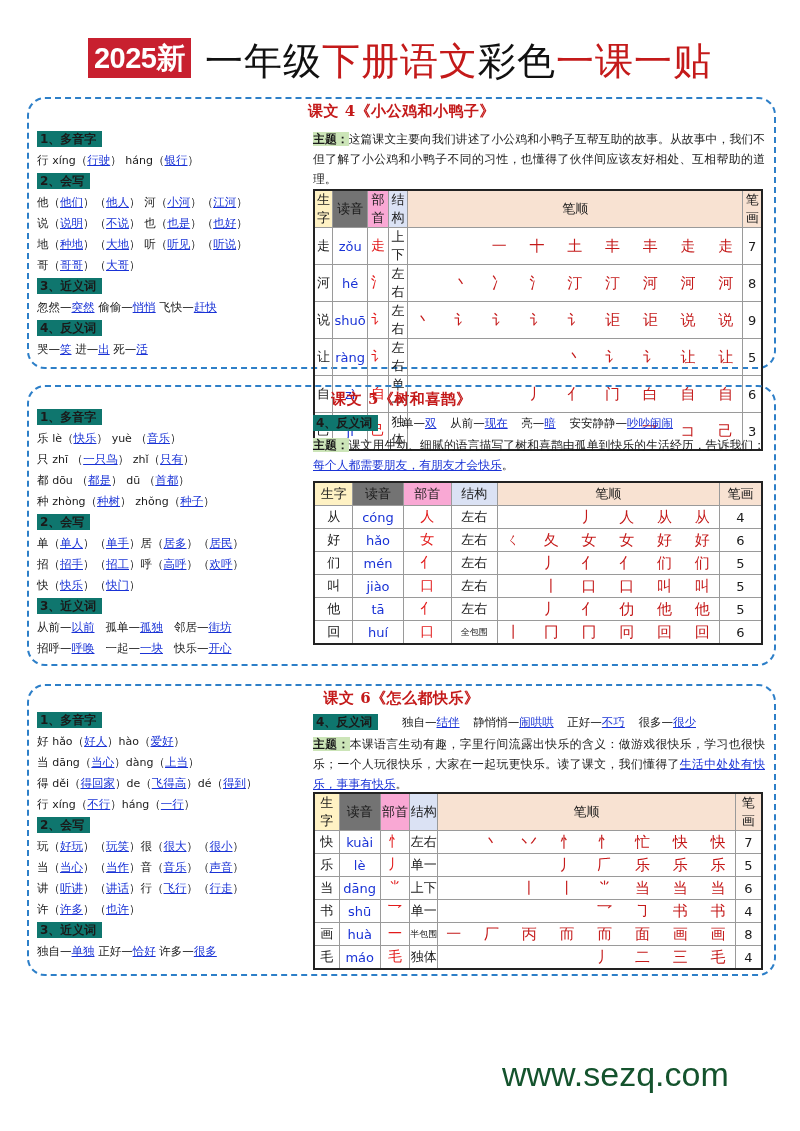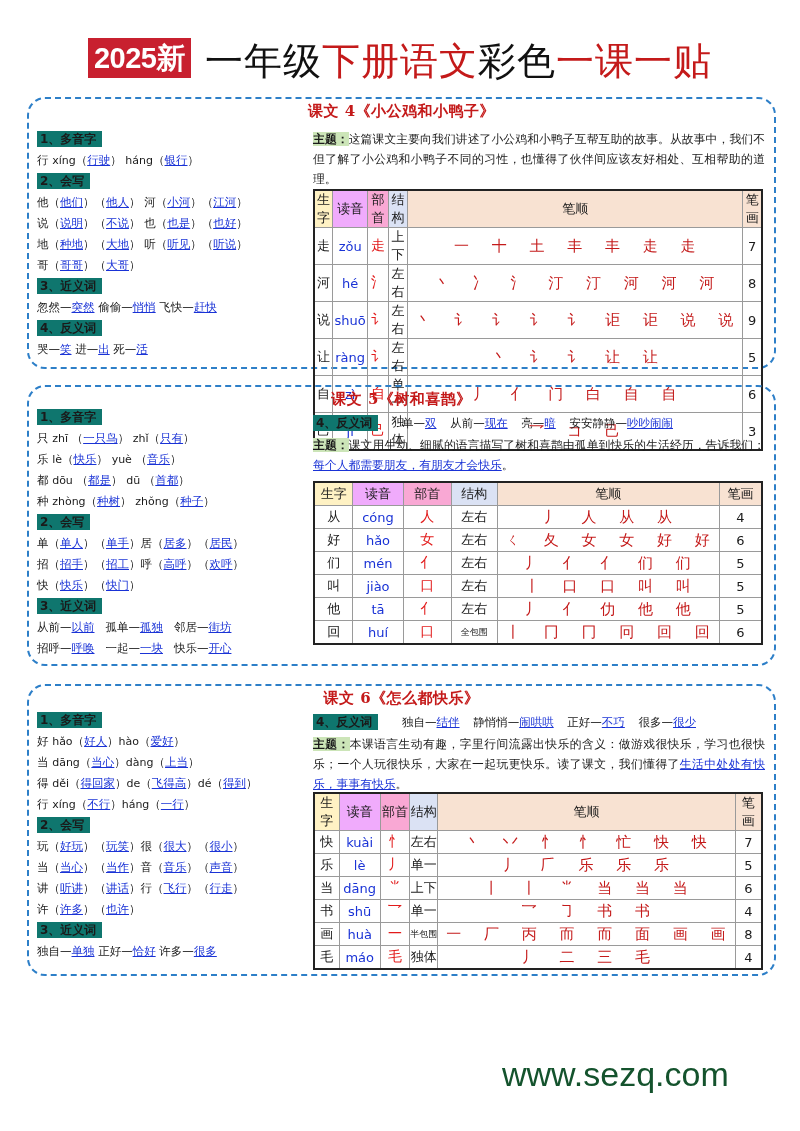--- a/index.html
+++ b/index.html
@@ -28,30 +28,30 @@
   .theme { line-height:20px; font-size:11.8px; text-align:justify; }
   .theme-label { background:#cce5b8; font-weight:bold; }
   .antonym-row { height:20px; line-height:20px; font-size:11.5px; white-space:nowrap; }
   .antonym-row .sec-label { margin:0 20px 0 0; }
   .antonym-row span.pair { margin-right:10px; }
 
   table.chars { border-collapse:collapse; position:absolute; border:2px solid #222; font-size:13px;padding-left:48px; }
   table.chars th, table.chars td { border:1px solid #9a9a9a; text-align:center; padding:0; height:22px; }
   table.chars th { font-weight:normal; font-size:13px; }
   table.chars th.c1 { background:#fff2c4; width:38px; }
-  table.chars th.c2 { background:#f0abfc; width:50px; }
+  table.chars th.c2 { background:#737373; width:50px; }
   table.chars th.c3 { background:#f9a8d4; width:48px; }
   table.chars th.c4 { background:#dbe2f4; width:46px; }
   table.chars th.c5 { background:#f8e2d2; }
   table.chars th.c6 { background:#f8e2d2; width:42px; }
   table.chars td.py { color:#1a33d6; font-size:13px; }
   table.chars td.rad { color:#e21b1b; font-size:14px; }
   table.chars td.struct { font-size:13px; }
   table.chars td.struct.small { font-size:9px; }
-  table.chars td.strokes { text-align:center; padding-left:8px; color:#c41a1a; font-family:"DejaVu Serif", serif; font-size:15px; letter-spacing:9px; white-space:nowrap; }
+  table.chars td.strokes { text-align:right; padding-left:8px; color:#c41a1a; font-family:"DejaVu Serif", serif; font-size:15px; letter-spacing:9px; white-space:nowrap; }
   table.chars td.count { font-size:13px; }
 
   .watermark { position:absolute; left:502px; top:1055px; font-family:"Liberation Sans", sans-serif; font-size:34px; color:#14532d; }
 </style>
 </head>
 <body>
 
 <div class="header">
   <div class="year-badge">2025新</div>
   <div class="title">
@@ -154,22 +154,22 @@
         </tr>
     </tbody>
   </table>
 </div>
 
 <div class="lesson" style="top:385px; height:281px;">
   <div class="lesson-title">课文 5《树和喜鹊》</div>
 
   <div class="left-col" style="top:20px;">
     <div class="sec-label">1、多音字</div>
+    <div class="line"><span>乐</span> <span class="py">lè</span>（<a>快乐</a>） <span class="py">yuè</span> （<a>音乐</a>）</div>
     <div class="line"><span>只</span> <span class="py">zhī</span> （<a>一只鸟</a>） <span class="py">zhǐ</span>（<a>只有</a>）</div>
-    <div class="line"><span>乐</span> <span class="py">lè</span>（<a>快乐</a>） <span class="py">yuè</span> （<a>音乐</a>）</div>
     <div class="line"><span>都</span> <span class="py">dōu</span> （<a>都是</a>） <span class="py">dū</span> （<a>首都</a>）</div>
     <div class="line"><span>种</span> <span class="py">zhòng</span>（<a>种树</a>） <span class="py">zhǒng</span>（<a>种子</a>）</div>
     <div class="sec-label">2、会写</div>
     <div class="line"><span>单</span>（<a>单人</a>）（<a>单手</a>）<span>居</span>（<a>居多</a>）（<a>居民</a>）</div>
     <div class="line"><span>招</span>（<a>招手</a>）（<a>招工</a>）<span>呼</span>（<a>高呼</a>）（<a>欢呼</a>）</div>
     <div class="line"><span>快</span>（<a>快乐</a>）（<a>快门</a>）</div>
     <div class="sec-label">3、近义词</div>
     <div class="line">
       <span>从前</span>—<a>以前</a>&nbsp;&nbsp;
       <span>孤单</span>—<a>孤独</a>&nbsp;&nbsp;

